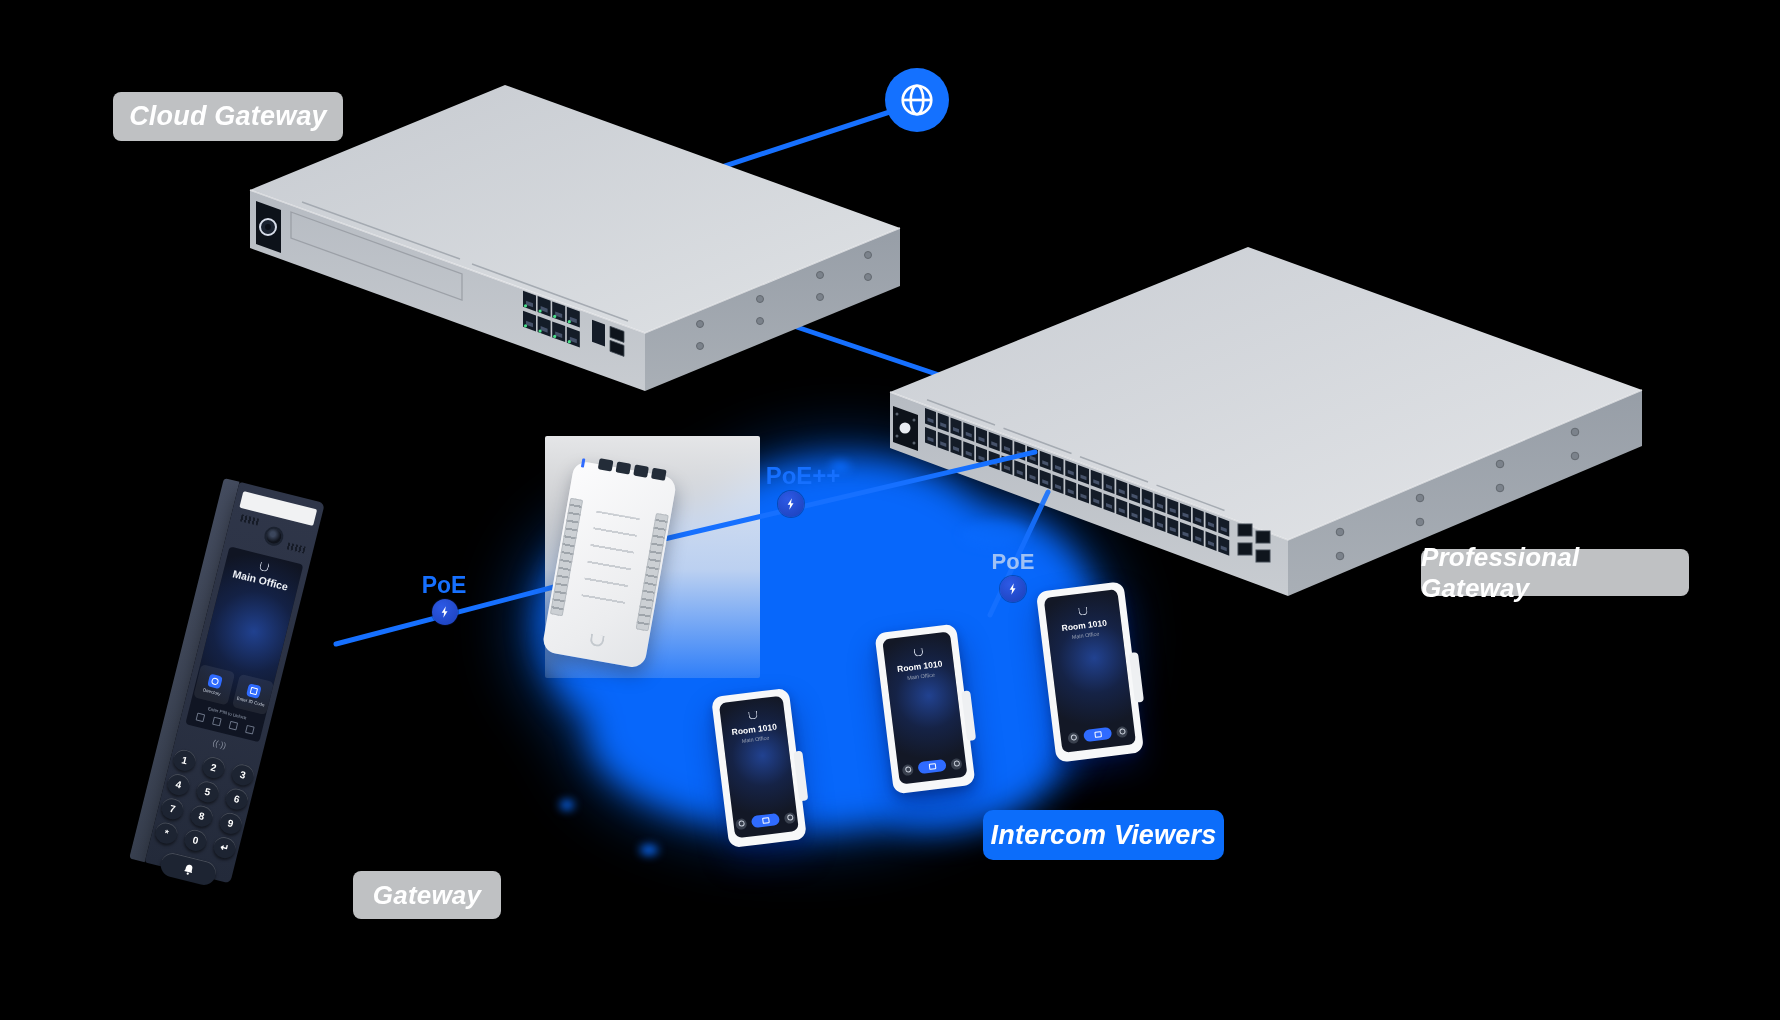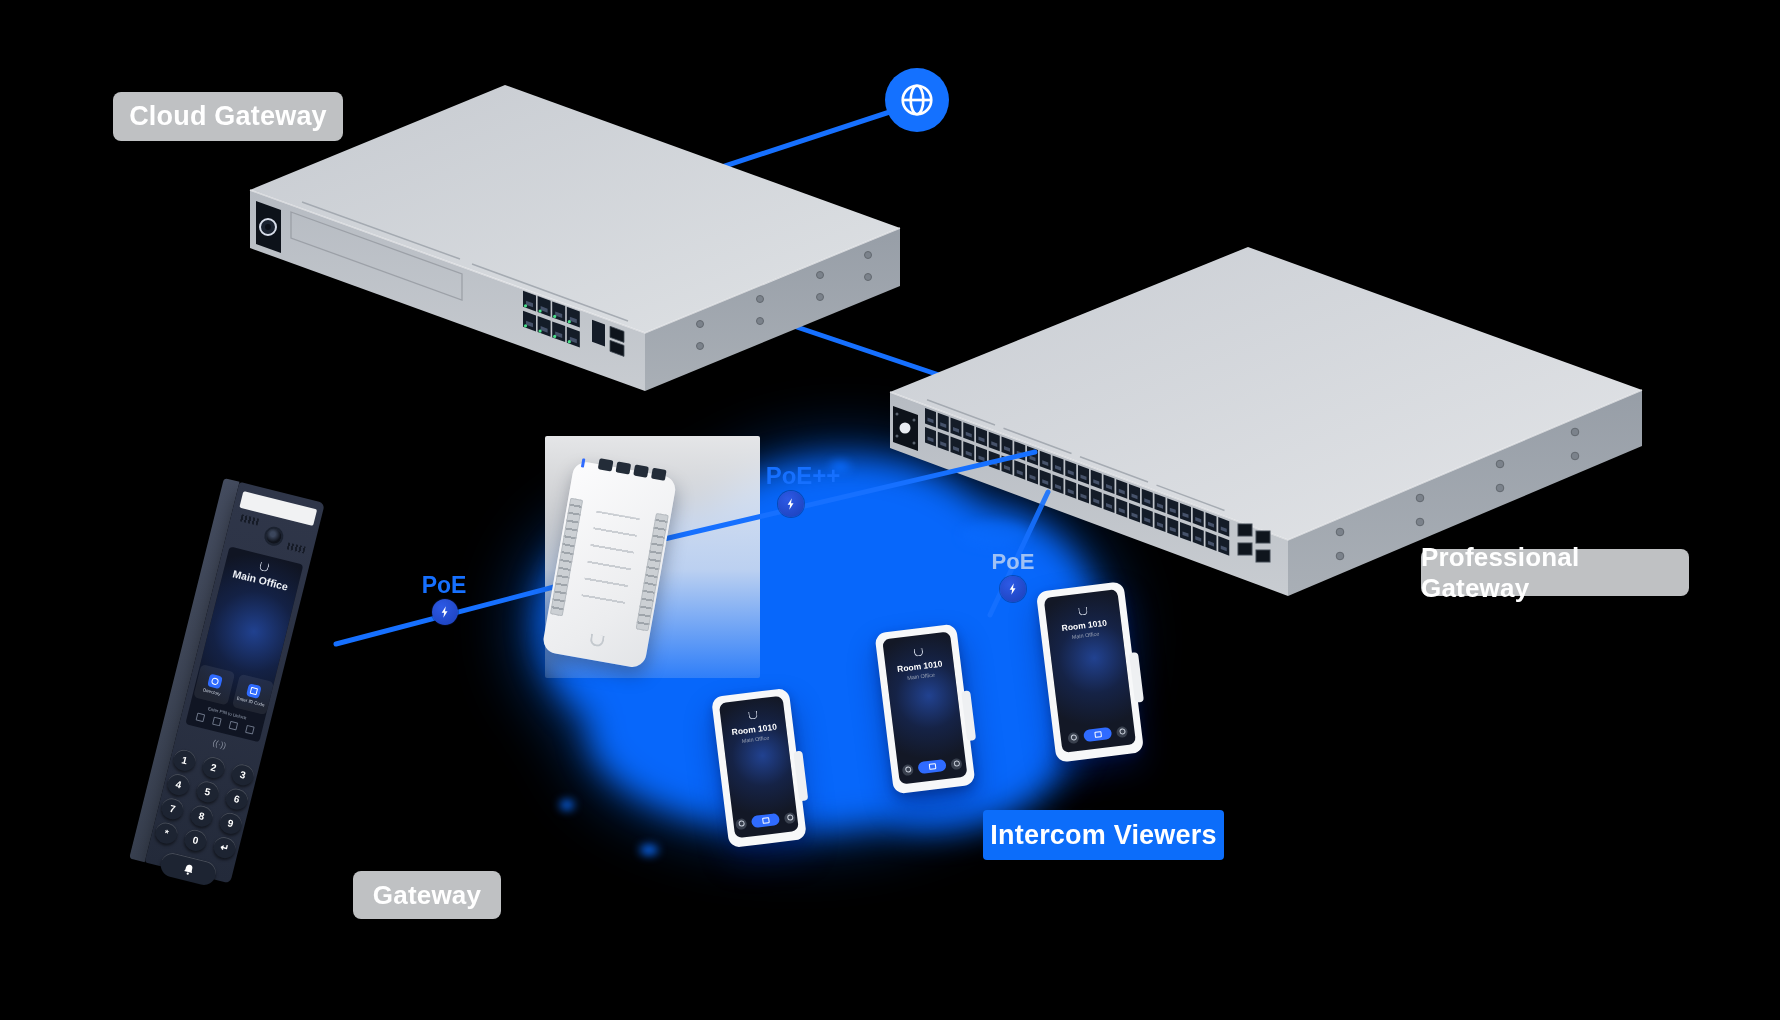--- a/index.html
+++ b/index.html
@@ -2,23 +2,23 @@
 <html><head>
 <meta charset="utf-8">
 <style>
   html,body{margin:0;padding:0;background:#000;}
   body{width:1780px;height:1020px;position:relative;overflow:hidden;
        font-family:"Liberation Sans", sans-serif;}
   .abs{position:absolute;}
 
   
   .badge{position:absolute;display:flex;align-items:center;justify-content:center;
-         color:#fff;font-weight:700;letter-spacing:.2px;z-index:8;}
+         color:#fff;font-weight:700;letter-spacing:.2px;z-index:8;font-style:italic;}
   .badge.gray{background:rgba(201,203,205,.95);border-radius:8px;}
-  .badge.blue{background:#0c6dfa;border-radius:4px;}
+  .badge.blue{background:#0c6dfa;border-radius:10px;}
 
   .poe-label{position:absolute;font-weight:700;color:#1670ff;z-index:7;text-align:center;}
   .poe-label.dim{color:rgba(219,228,241,.72);}
 
   
   #glow{z-index:1;left:530px;top:450px;width:600px;height:410px;filter:blur(16px);}
   #glow .lobe{position:absolute;border-radius:50%;background:#0767fb;}
   #glow-halo{z-index:1;left:515px;top:435px;width:630px;height:440px;filter:blur(34px);opacity:.55;}
   #glow-halo .lobe{position:absolute;border-radius:50%;background:#0a6cff;}
   .speck{position:absolute;border-radius:50%;background:#0a6cff;filter:blur(5px);z-index:1;}

